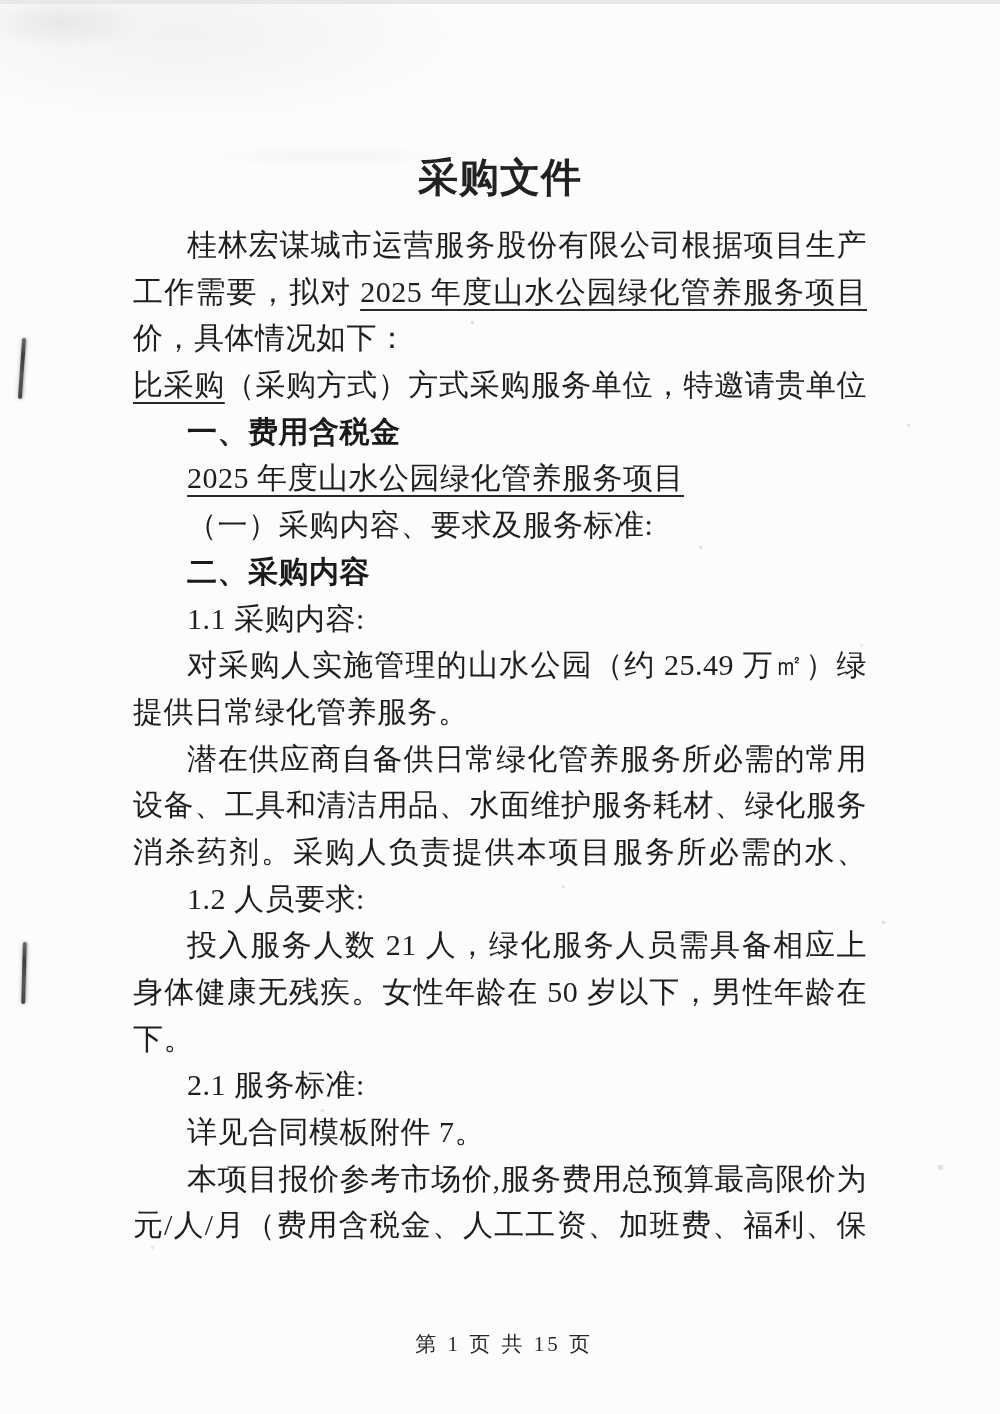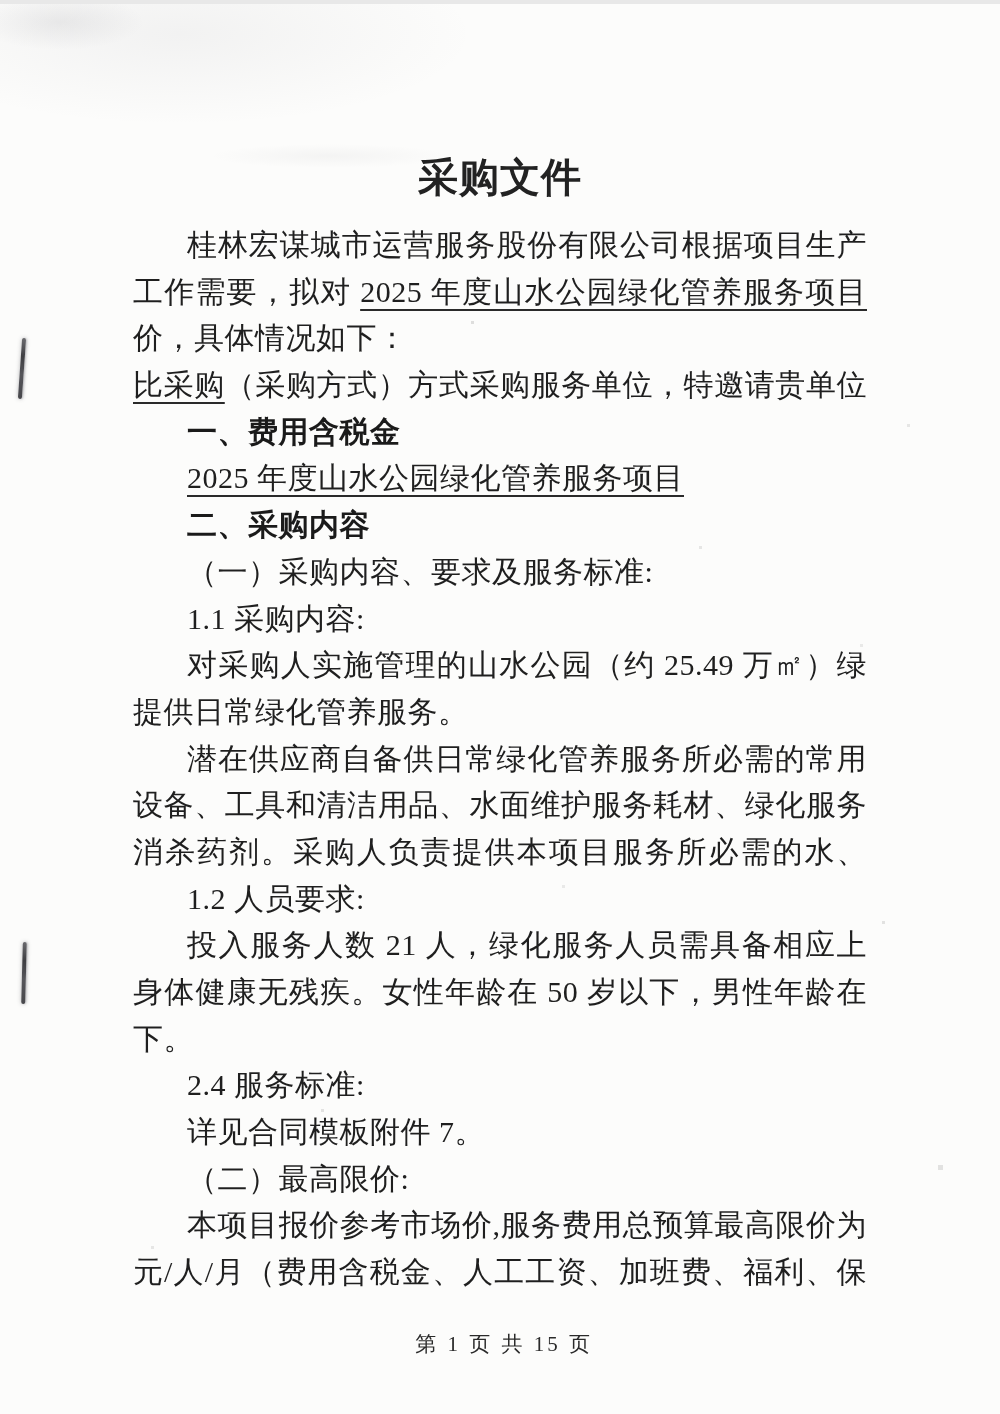--- a/index.html
+++ b/index.html
@@ -105,33 +105,32 @@
 
   <div class="title">采购文件</div>
 
   <div class="doc-body" id="doc-body">
       <div class="line indent fill"><span class="">桂林宏谋城市运营服务股份有限公司根据项目生产经营</span></div>
       <div class="line fill"><span class="">工作需要，拟对 </span><span class="u">2025 年度山水公园绿化管养服务项目</span><span class="">采用</span><span class="u">询</span></div>
       <div class="line"><span class="">价，具体情况如下：</span></div>
       <div class="line fill"><span class="u">比采购</span><span class="">（采购方式）方式采购服务单位，特邀请贵单位参与报</span></div>
       <div class="line indent"><span class="b">一、费用含税金</span></div>
       <div class="line indent"><span class="u">2025 年度山水公园绿化管养服务项目</span></div>
+      <div class="line indent"><span class="">（一）采购内容、要求及服务标准:</span></div>
       <div class="line indent"><span class="b">二、采购内容</span></div>
-      <div class="line indent"><span class="">（一）采购内容、要求及服务标准:</span></div>
       <div class="line indent"><span class="">1.1 采购内容:</span></div>
       <div class="line indent fill"><span class="">对采购人实施管理的山水公园（约 25.49 万㎡）绿化面积</span></div>
       <div class="line"><span class="">提供日常绿化管养服务。</span></div>
       <div class="line indent fill"><span class="">潜在供应商自备供日常绿化管养服务所必需的常用机械、</span></div>
       <div class="line fill"><span class="">设备、工具和清洁用品、水面维护服务耗材、绿化服务耗材、</span></div>
       <div class="line"><span class="">消杀药剂。采购人负责提供本项目服务所必需的水、电、燃油。</span></div>
       <div class="line indent"><span class="">1.2 人员要求:</span></div>
       <div class="line indent fill"><span class="">投入服务人数 21 人，绿化服务人员需具备相应上岗技能，</span></div>
       <div class="line fill"><span class="">身体健康无残疾。女性年龄在 50 岁以下，男性年龄在 55 岁以</span></div>
       <div class="line"><span class="">下。</span></div>
-      <div class="line indent"><span class="">2.4 服务标准:</span></div>
+      <div class="line indent"><span class="">2.1 服务标准:</span></div>
       <div class="line indent"><span class="">详见合同模板附件 7。</span></div>
-      <div class="line indent"><span class="">（二）最高限价:</span></div>
       <div class="line indent fill"><span class="">本项目报价参考市场价,服务费用总预算最高限价为 3900</span></div>
       <div class="line fill"><span class="">元/人/月（费用含税金、人工工资、加班费、福利、保险、服</span></div>
     </div>
 
   <div class="footer">第 1 页 共 15 页</div>
 </div>
 
 </body></html>

